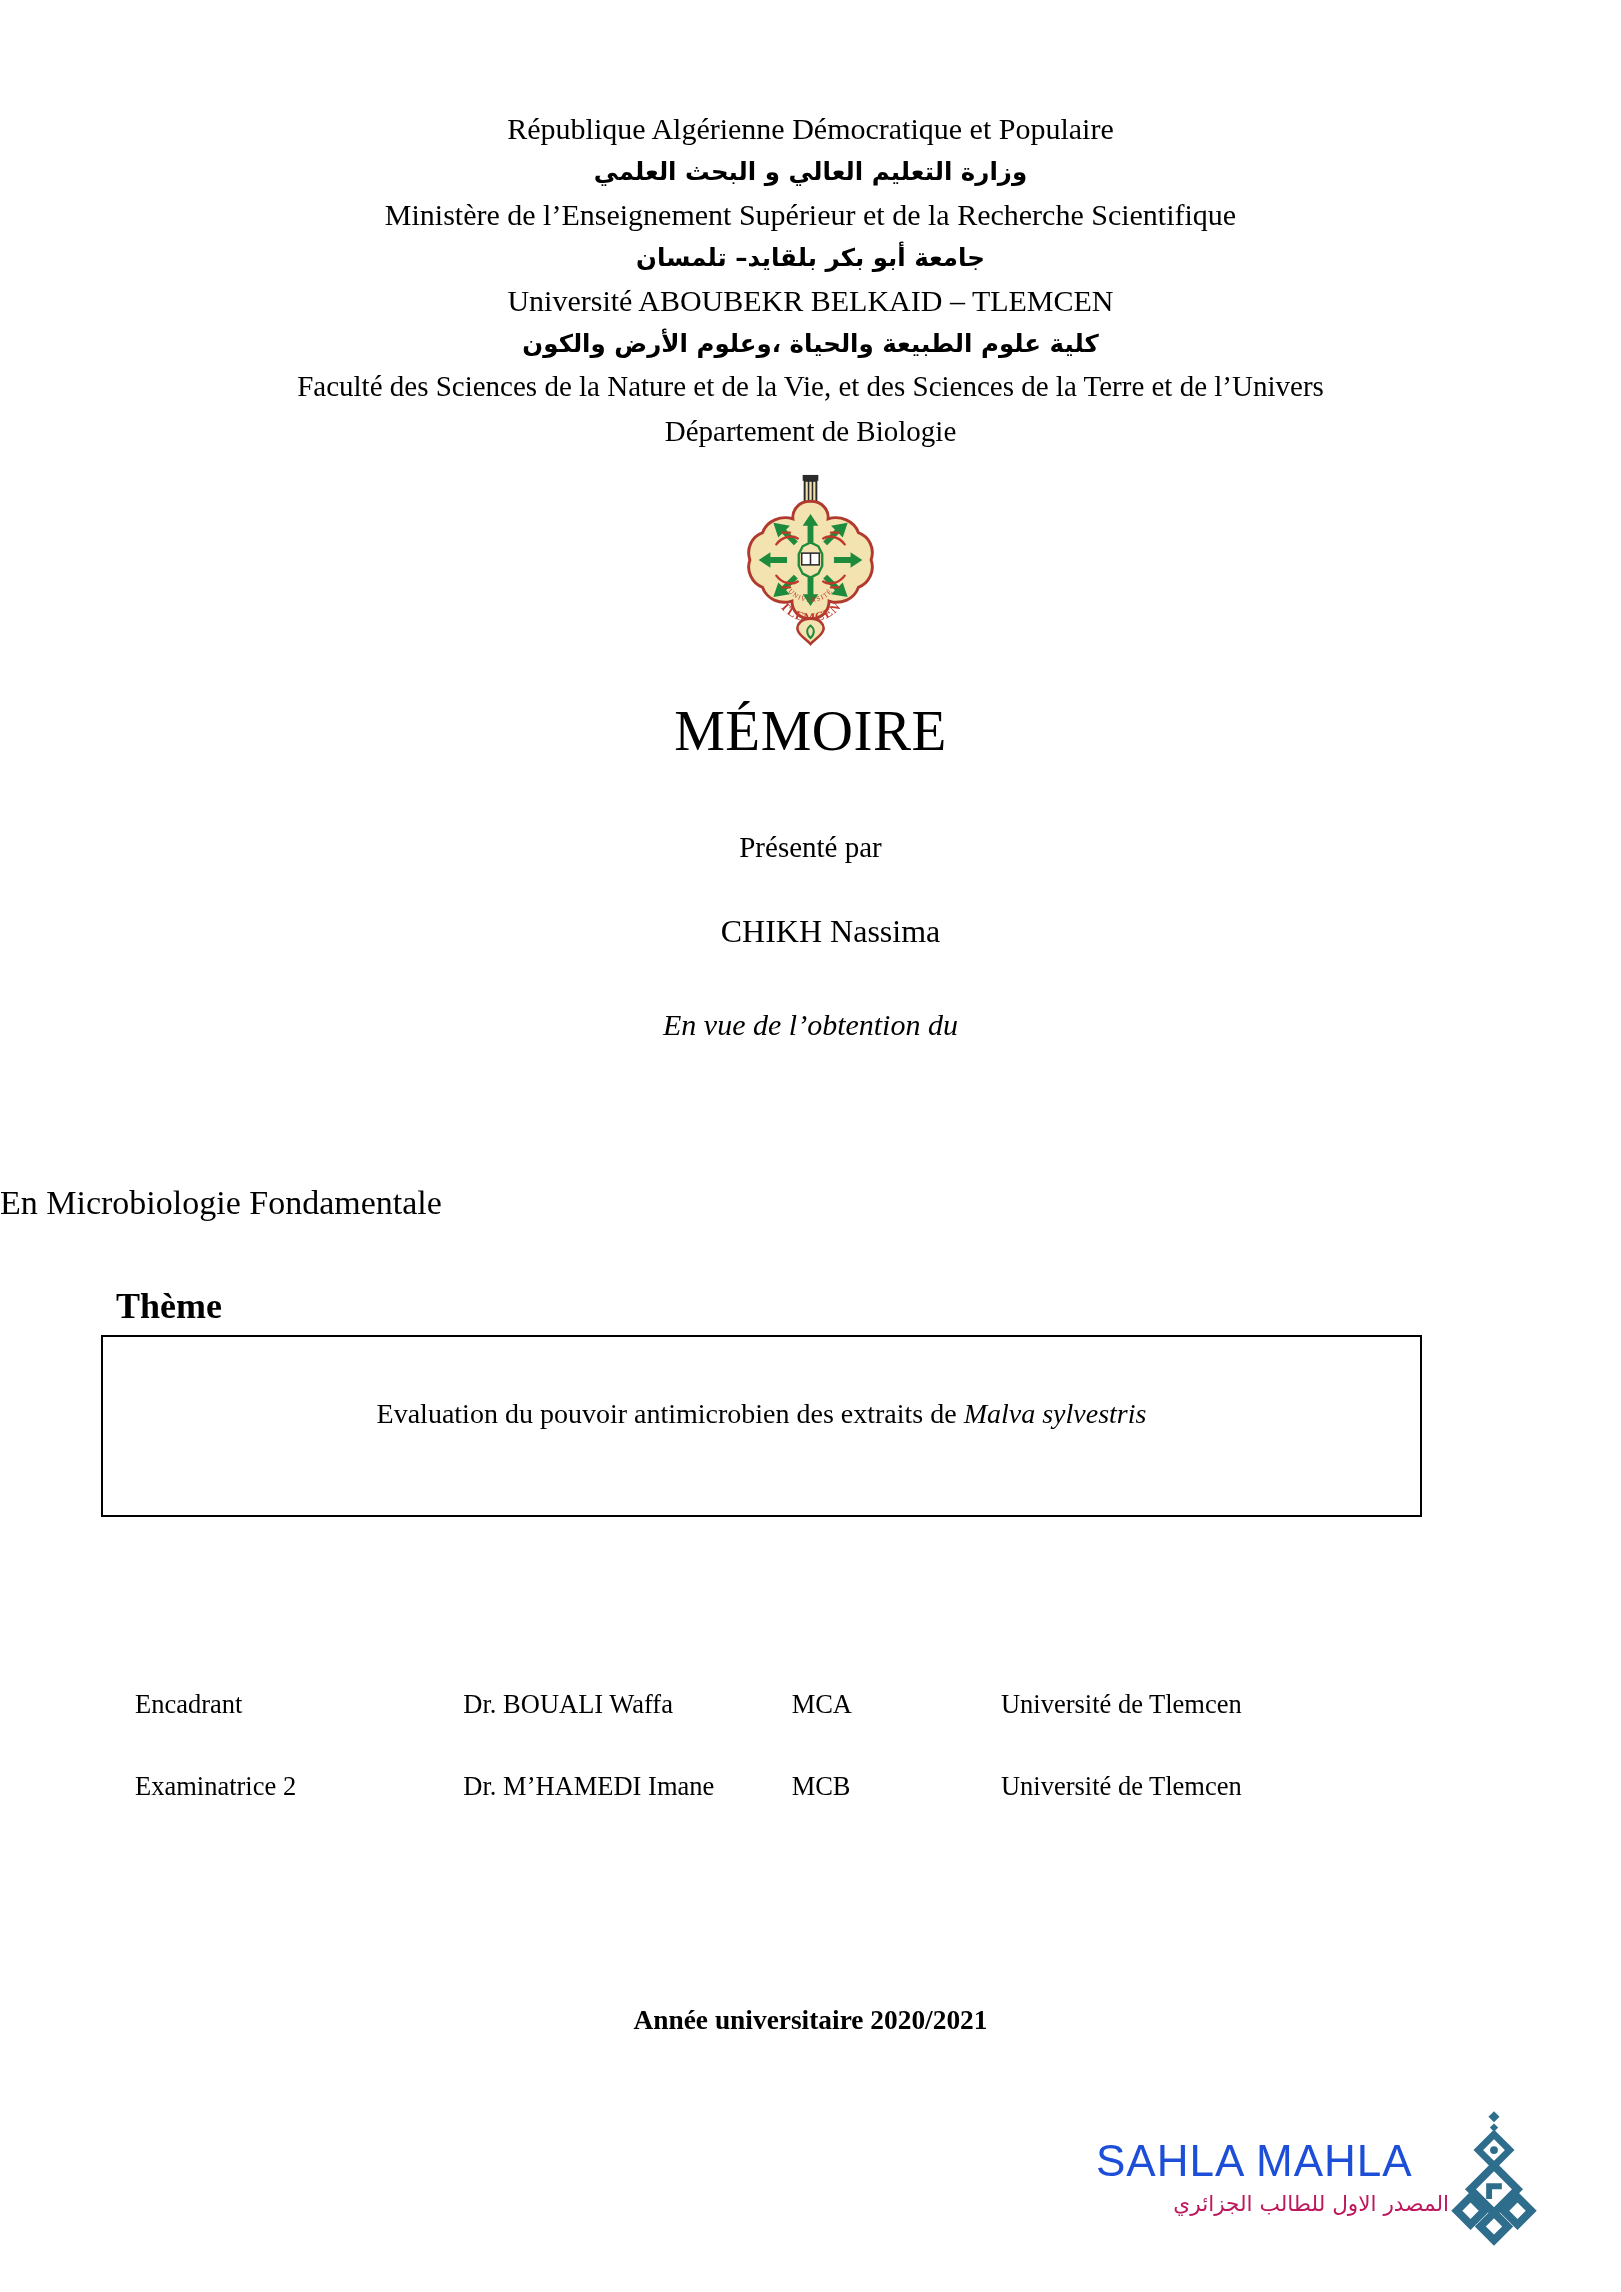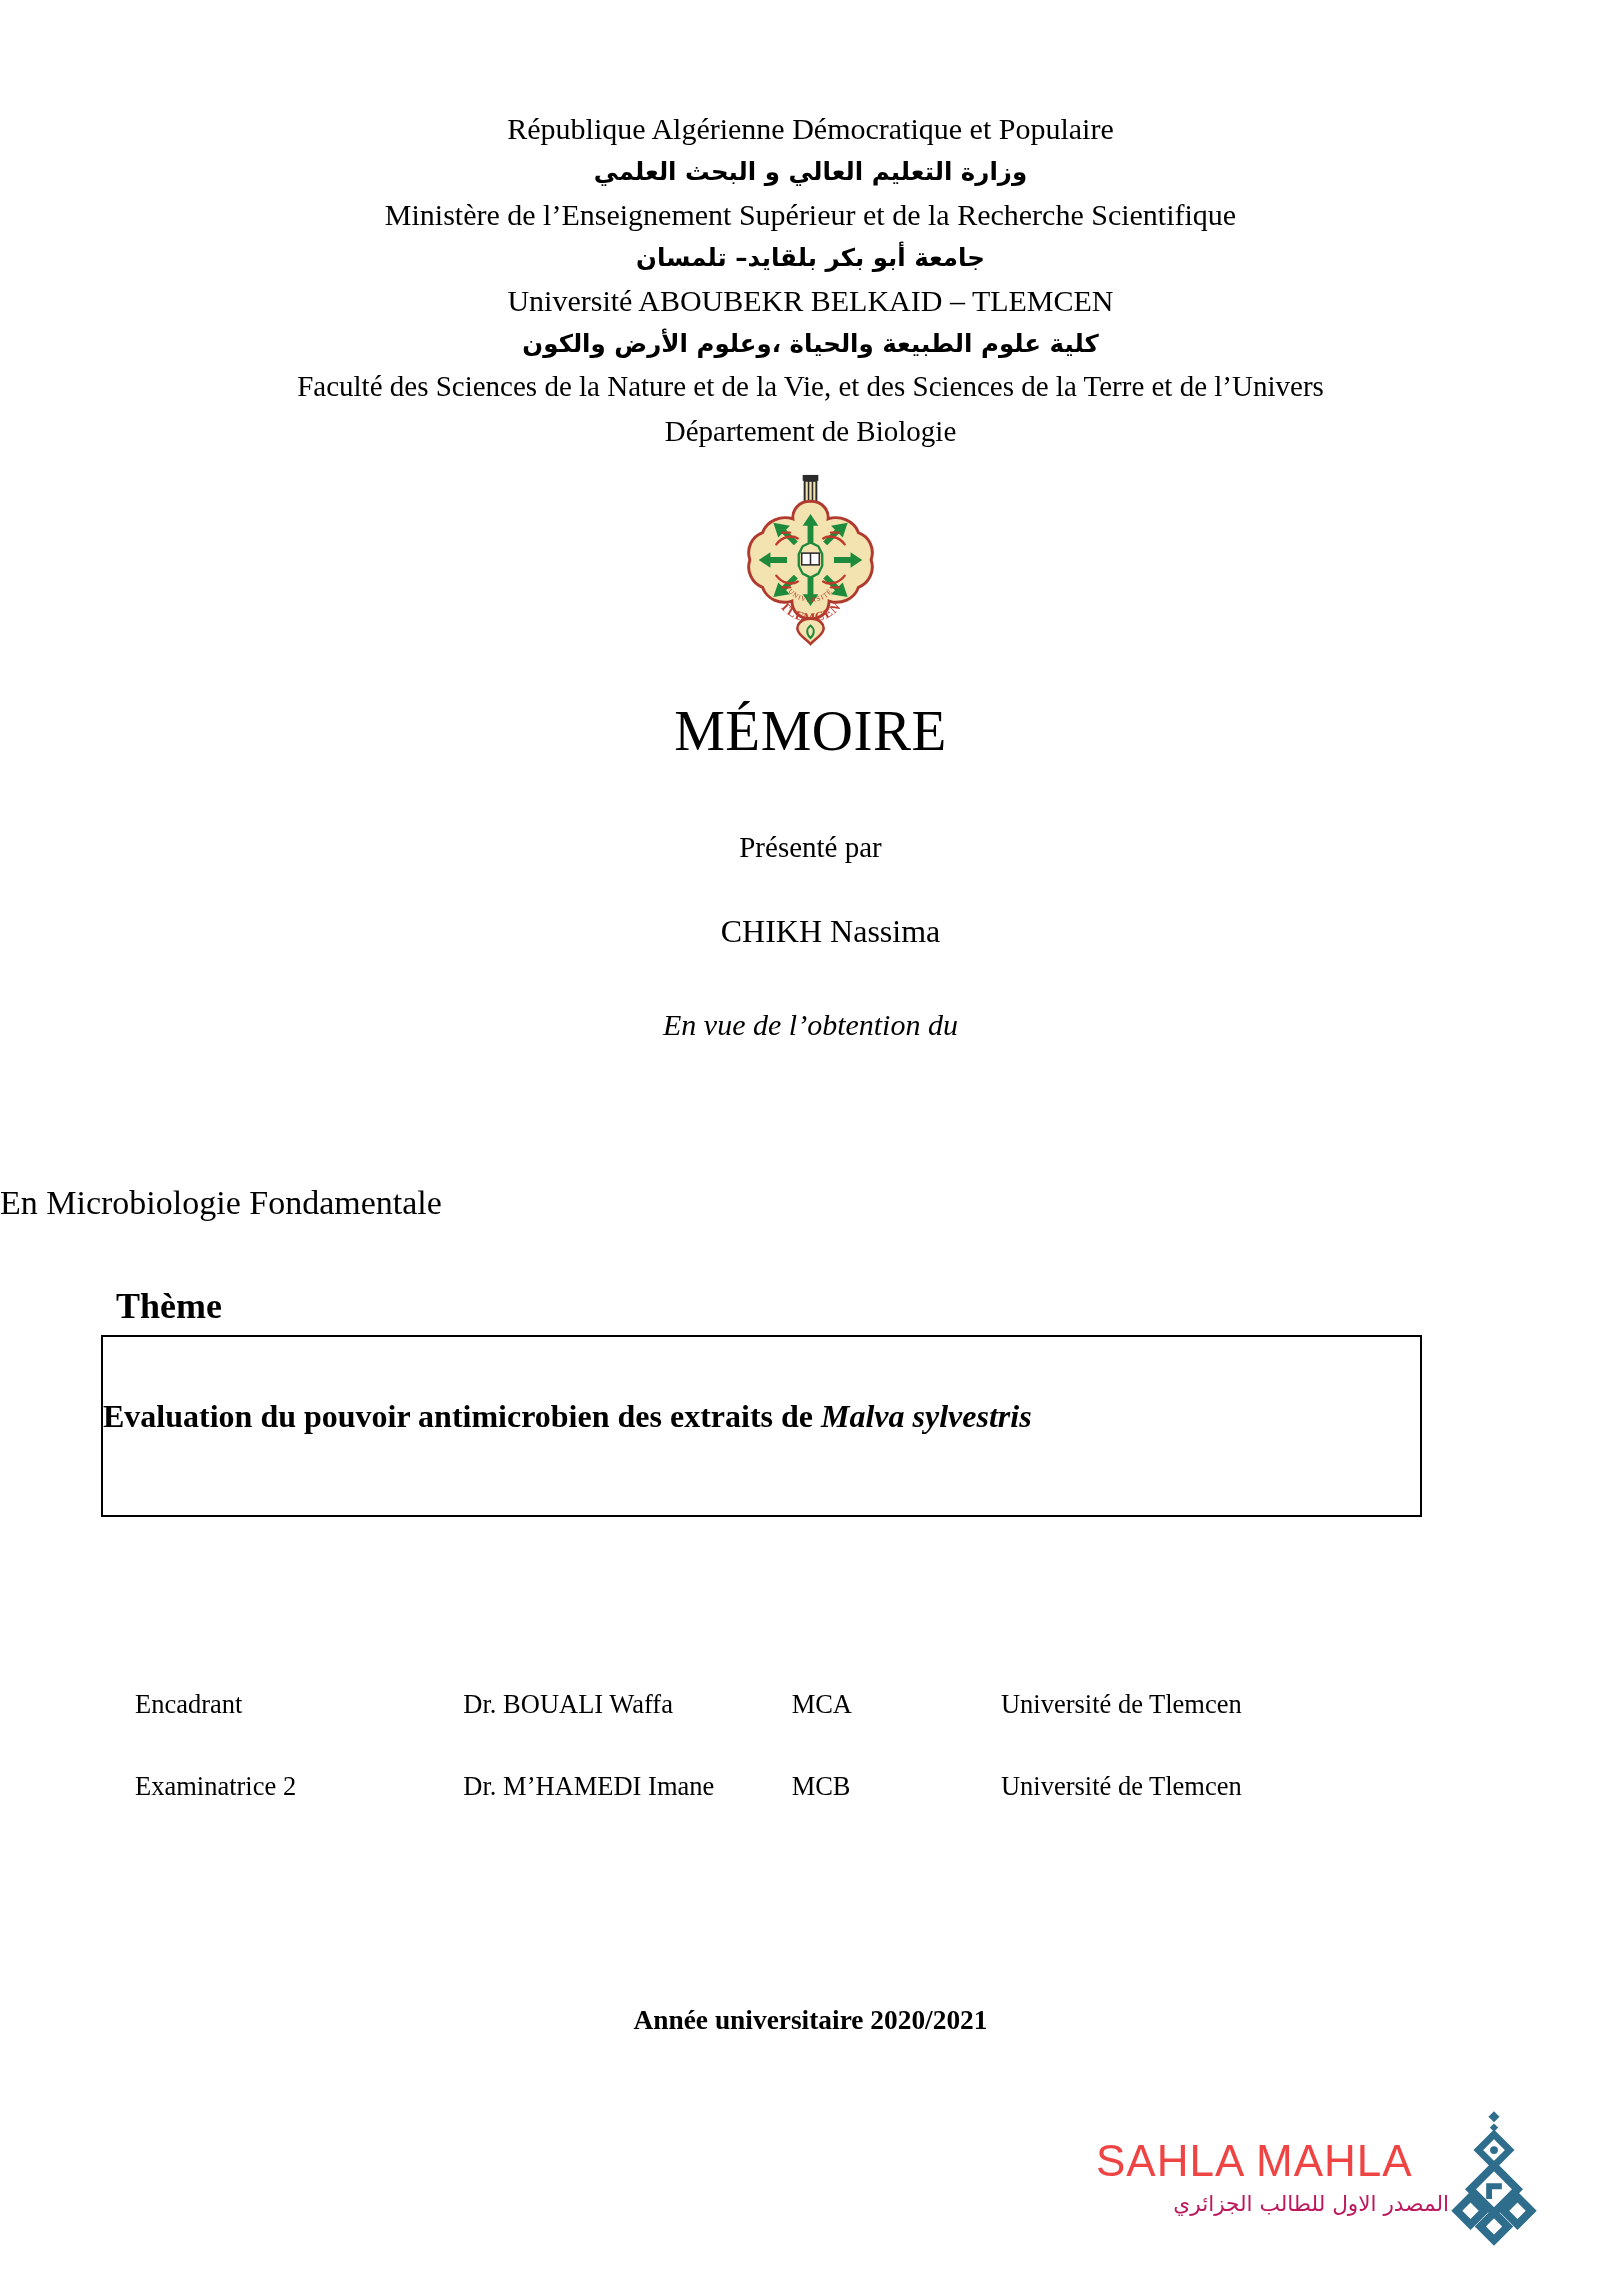--- a/index.html
+++ b/index.html
@@ -131,23 +131,23 @@
     width: 1321px;
     height: 182px;
     border: 2px solid #000000;
     box-sizing: border-box;
   }
   .title-box-text {
     position: absolute;
     top: 61px;
     left: 0;
     width: 100%;
-    text-align: left;
-    font-size: 32px;
-    font-weight: bold;
+    text-align: center;
+    font-size: 28px;
+    font-weight: normal;
   }
   .title-box-text .sp {
     font-style: italic;
   }
 
   
   .jury {
     position: absolute;
     top: 1689px;
     left: 135px;
@@ -185,21 +185,21 @@
   }
   .sahla-text {
     position: absolute;
     top: 27.4px;
     left: 0;
     width: 353px;
     text-align: left;
     font-family: "Liberation Sans", "DejaVu Sans", sans-serif;
     font-size: 44px;
     letter-spacing: 1px;
-    color: #ef4444;
+    color: #1d4ed8;
     white-space: nowrap;
   }
   .sahla-sub {
     position: absolute;
     top: 82px;
     left: 0;
     width: 353px;
     text-align: right;
     direction: rtl;
     font-family: "DejaVu Sans", "Liberation Sans", sans-serif;

